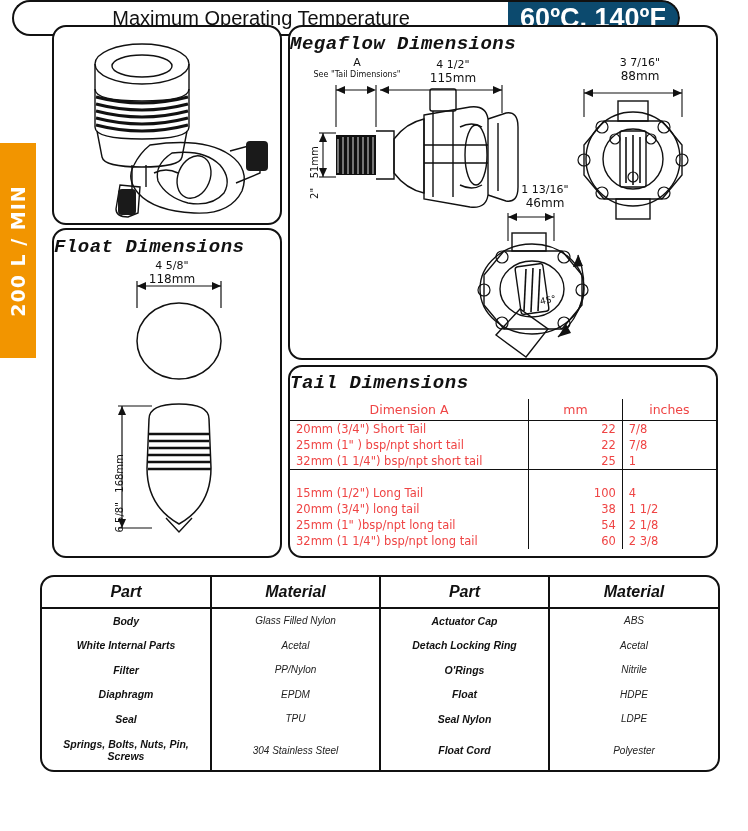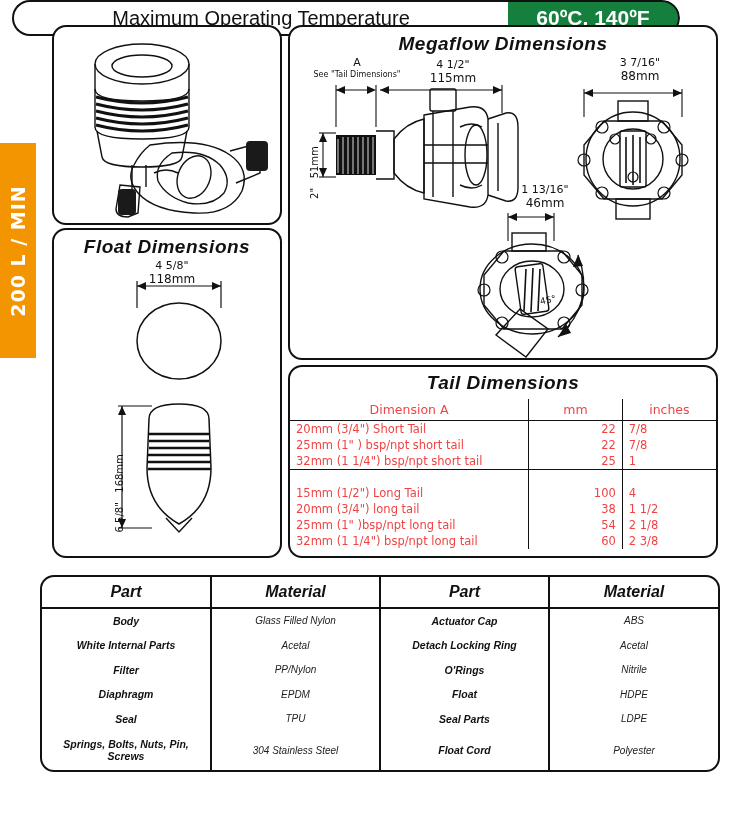--- a/index.html
+++ b/index.html
@@ -31,25 +31,24 @@
 
   
   .panel{
     position:absolute;
     border:2px solid #111;
     border-radius:14px;
     background:#fff;
     box-sizing:border-box;
   }
   .panel-title{
-    text-align:center;
     font-style:italic;
     font-weight:bold;
     font-size:19px;
-    font-family:Liberation Sans, sans-serif;
+    font-family:Liberation Mono, monospace;
     letter-spacing:0.5px;
     color:#111;
   }
 
   
   #product-panel{left:52px;top:25px;width:230px;height:200px;}
   #float-panel{left:52px;top:228px;width:230px;height:330px;}
   #mega-panel{left:288px;top:25px;width:430px;height:335px;}
   #tail-panel{left:288px;top:365px;width:430px;height:193px;}
   #materials-panel{left:40px;top:575px;width:680px;height:197px;}
@@ -121,24 +120,24 @@
 
   
   .temp-left{
     flex:1;display:flex;align-items:center;justify-content:center;
     border:2px solid #111;border-right:none;
     border-radius:18px 0 0 18px;box-sizing:border-box;background:#fff;
     font-size:20px;color:#111;margin-left:12px;
   }
   .temp-right{
     width:172px;display:flex;align-items:center;justify-content:center;
-    background:#15803d;color:#fff;
+    background:#0c4a6e;color:#fff;
     border:2px solid #111;border-left:none;
     border-radius:0 18px 18px 0;box-sizing:border-box;
-    font-size:21px;font-weight:bold;
+    font-size:27px;font-weight:bold;
   }
 
   svg{display:block;}
   .ln{stroke:#111;fill:none;}
 </style>
 </head>
 <body>
 
 <div class="page">
 
@@ -481,21 +480,21 @@
         </tr>
         <tr>
           <td class="part vline">Diaphragm</td>
           <td class="matl vline">EPDM</td>
           <td class="part vline">Float</td>
           <td class="matl">HDPE</td>
         </tr>
         <tr>
           <td class="part vline">Seal</td>
           <td class="matl vline">TPU</td>
-          <td class="part vline">Seal Parts</td>
+          <td class="part vline">Seal Nylon</td>
           <td class="matl">LDPE</td>
         </tr>
         <tr>
           <td class="part vline">Springs, Bolts, Nuts, Pin, Screws</td>
           <td class="matl vline">304 Stainless Steel</td>
           <td class="part vline">Float Cord</td>
           <td class="matl">Polyester</td>
         </tr>
       </tbody>
     </table>

